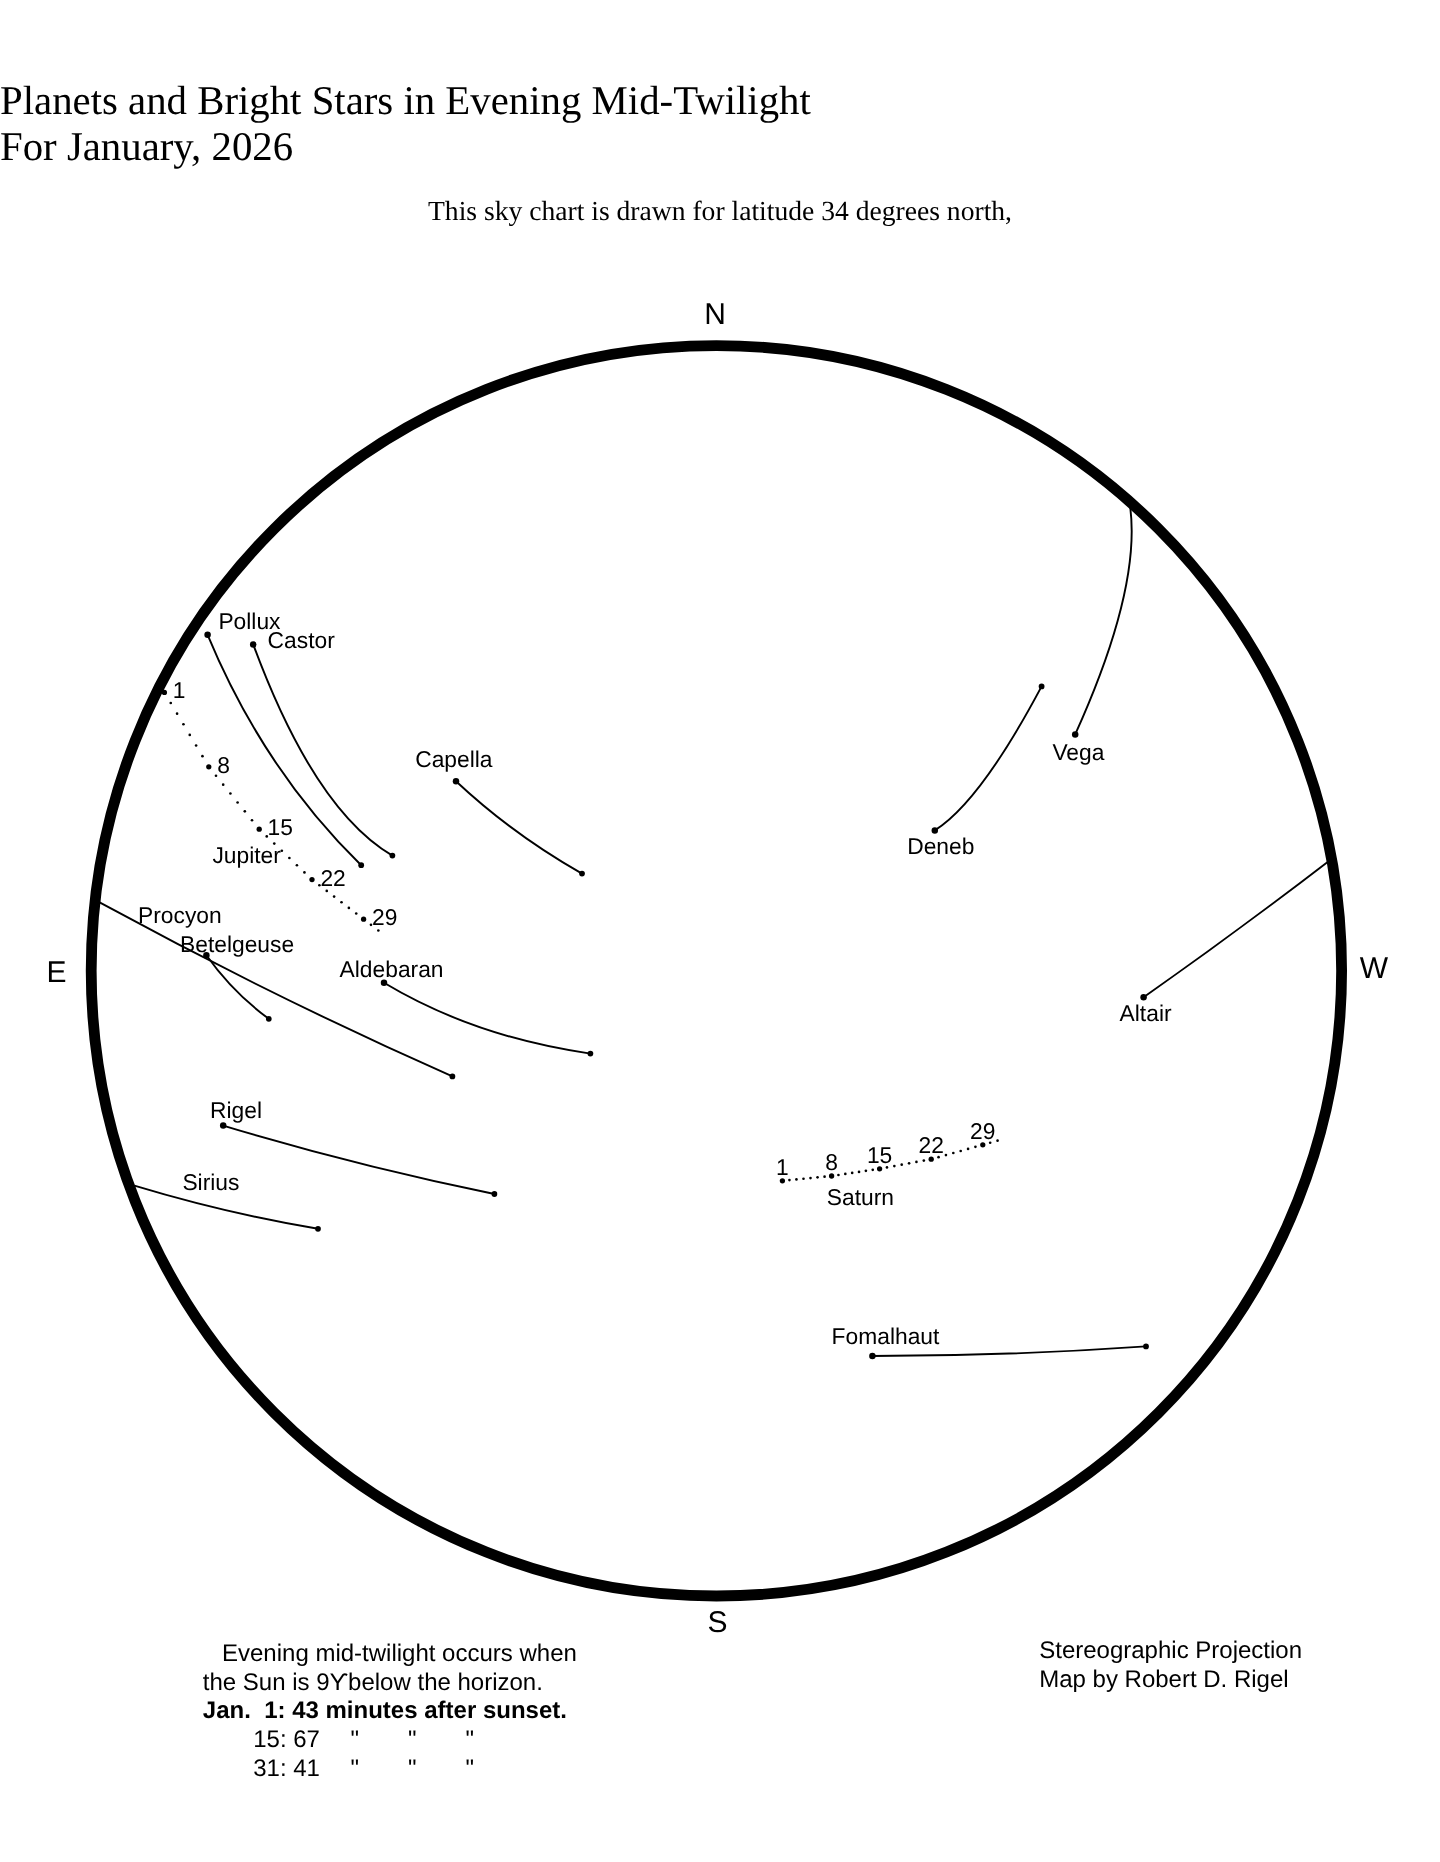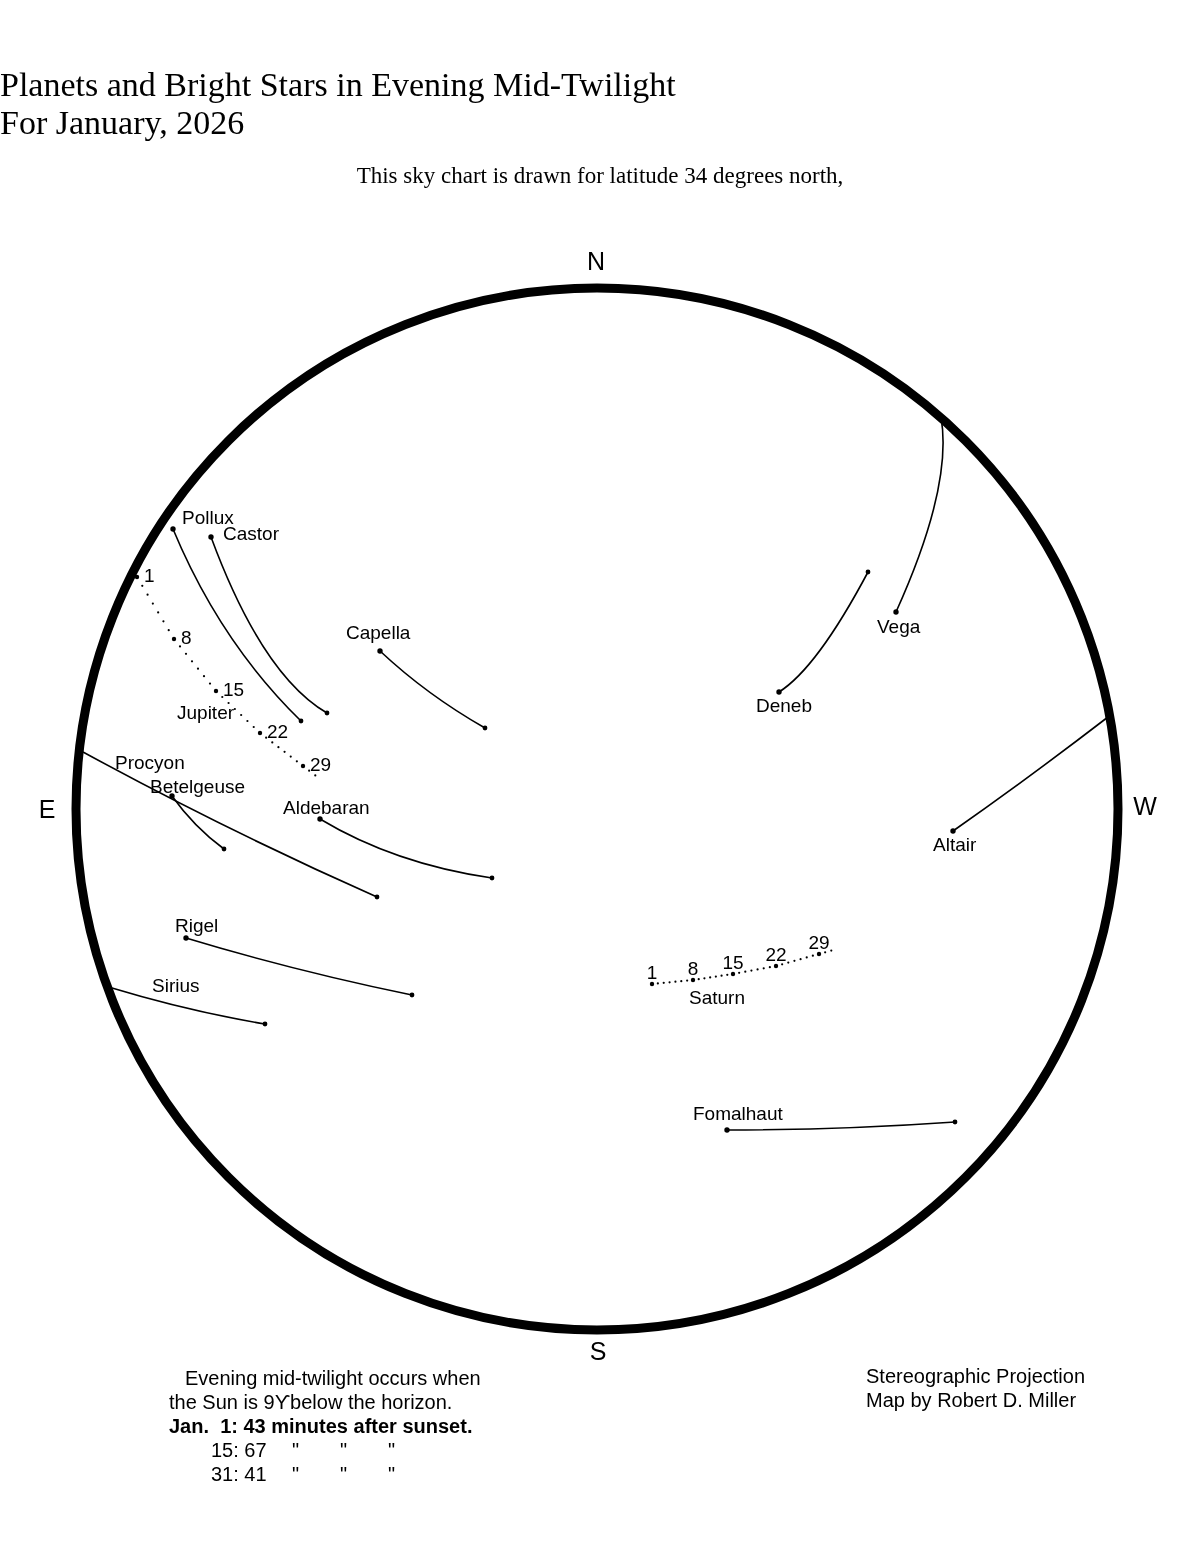--- a/index.html
+++ b/index.html
@@ -165,16 +165,16 @@
       <span class="fseg" style="left: 340px; top: 1438px;">"</span>
       <span class="fseg" style="left: 388px; top: 1438px;">"</span>
       <span class="fseg" style="left: 211px; top: 1462px;">31: 41</span>
       <span class="fseg" style="left: 292px; top: 1462px;">"</span>
       <span class="fseg" style="left: 340px; top: 1462px;">"</span>
       <span class="fseg" style="left: 388px; top: 1462px;">"</span>
     </div>
 
   <div class="footer-right">
     <div>Stereographic Projection</div>
-    <div>Map by Robert D. Miller</div>
+    <div>Map by Robert D. Rigel</div>
   </div>
 
 </div>
 
 </body></html>

